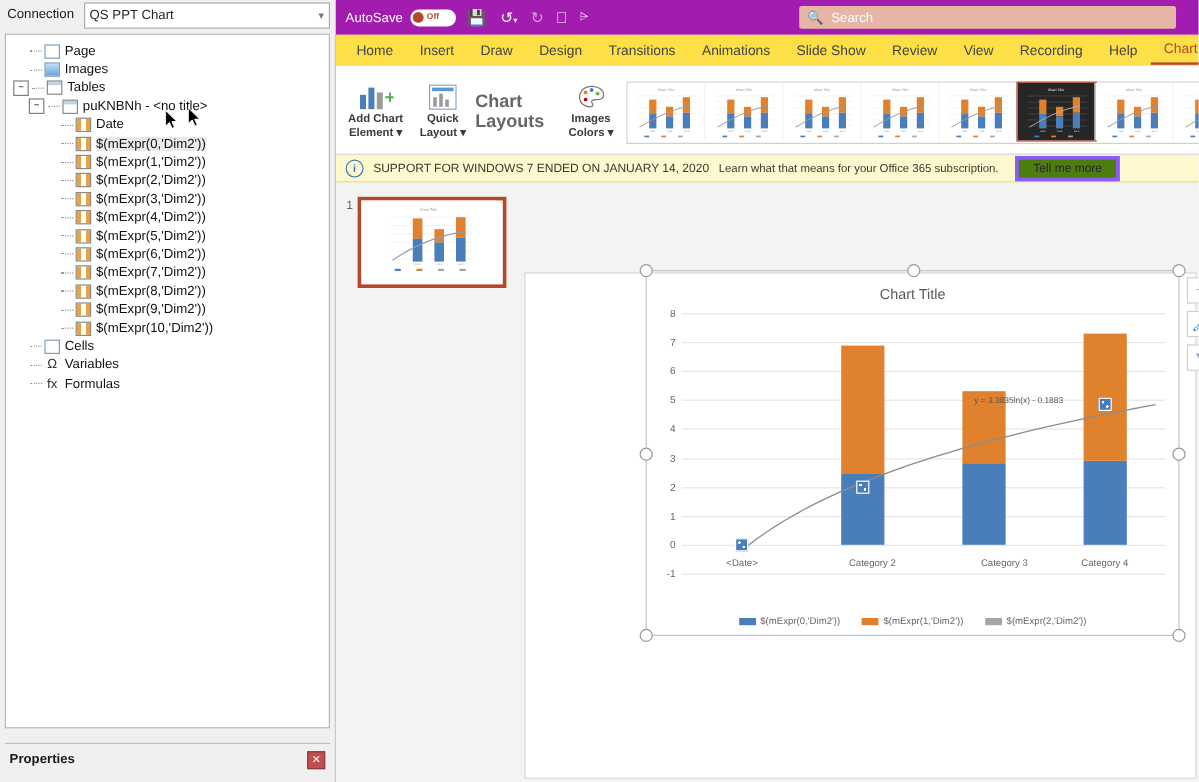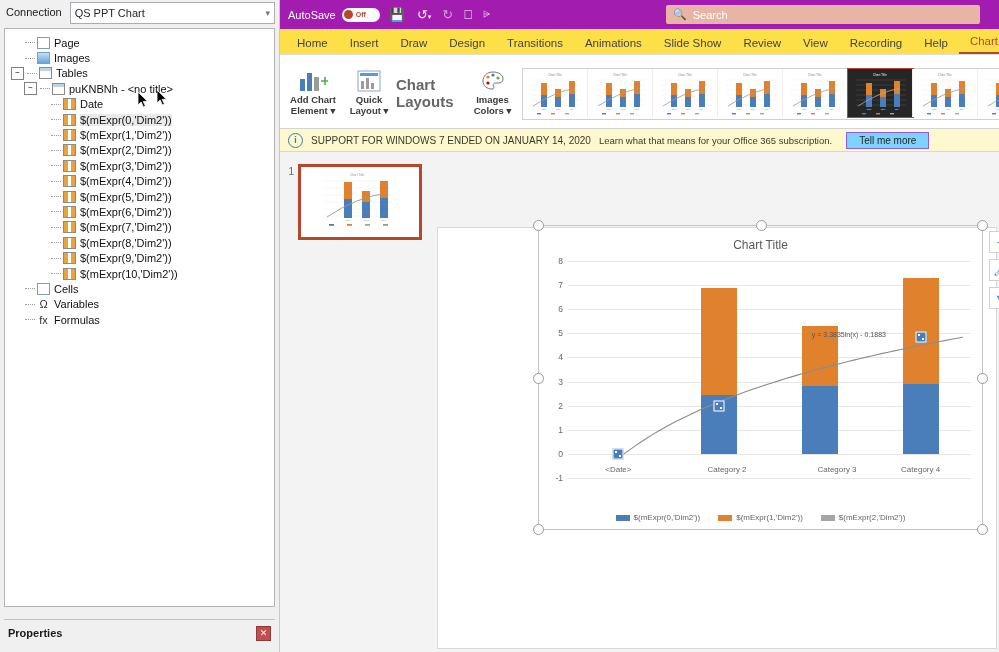--- a/index.html
+++ b/index.html
@@ -76,21 +76,21 @@
   .thumb.dark{background:#262626;}
   .thumb.sel{outline:1px solid #b7472a;}
   .galnav{width:14px;display:flex;flex-direction:column;border-left:1px solid #d0d0d0;}
   .galnav div{flex:1;display:flex;align-items:center;justify-content:center;font-size:7px;color:#555;border-bottom:1px solid #eaeaea;}
   .infobar{height:22px;background:#fdf8cd;border-bottom:1px solid #e4dc9a;display:flex;
      align-items:center;padding:0 8px;gap:8px;}
   .infobar .ic{width:13px;height:13px;border-radius:50%;border:1px solid #3a7ab5;color:#3a7ab5;
      font-size:9px;line-height:12px;text-align:center;font-weight:bold;}
   .infobar .m1{font-size:10px;color:#3a3a2a;}
   .infobar .m2{font-size:9.5px;color:#3a3a2a;}
-  .infobar .tellme{background:#7dd3fc;border:1px solid #8b5cf6;font-size:10px;padding:2px 12px;margin-left:6px;}
+  .infobar .tellme{background:#4d7c0f;border:3px solid #8b5cf6;font-size:10px;padding:2px 12px;margin-left:6px;}
   .stage{position:absolute;left:0;right:0;top:159px;bottom:0;display:flex;}
   .slidepane{width:148px;background:#f3f3f3;padding-top:5px;position:relative;}
   .slideitem{display:flex;align-items:flex-start;gap:4px;padding-left:6px;}
   .slidenum{font-size:10px;color:#666;width:8px;text-align:right;padding-top:2px;}
   .slidethumb{width:118px;height:70px;background:#fff;border:3px solid #b7472a;position:relative;}
   .canvaswrap{flex:1;background:#f3f3f3;position:relative;}
   .slide{position:absolute;left:10px;top:69px;width:558px;height:420px;background:#fff;
      box-shadow:0 0 0 1px #d8d8d8;}
 
   

